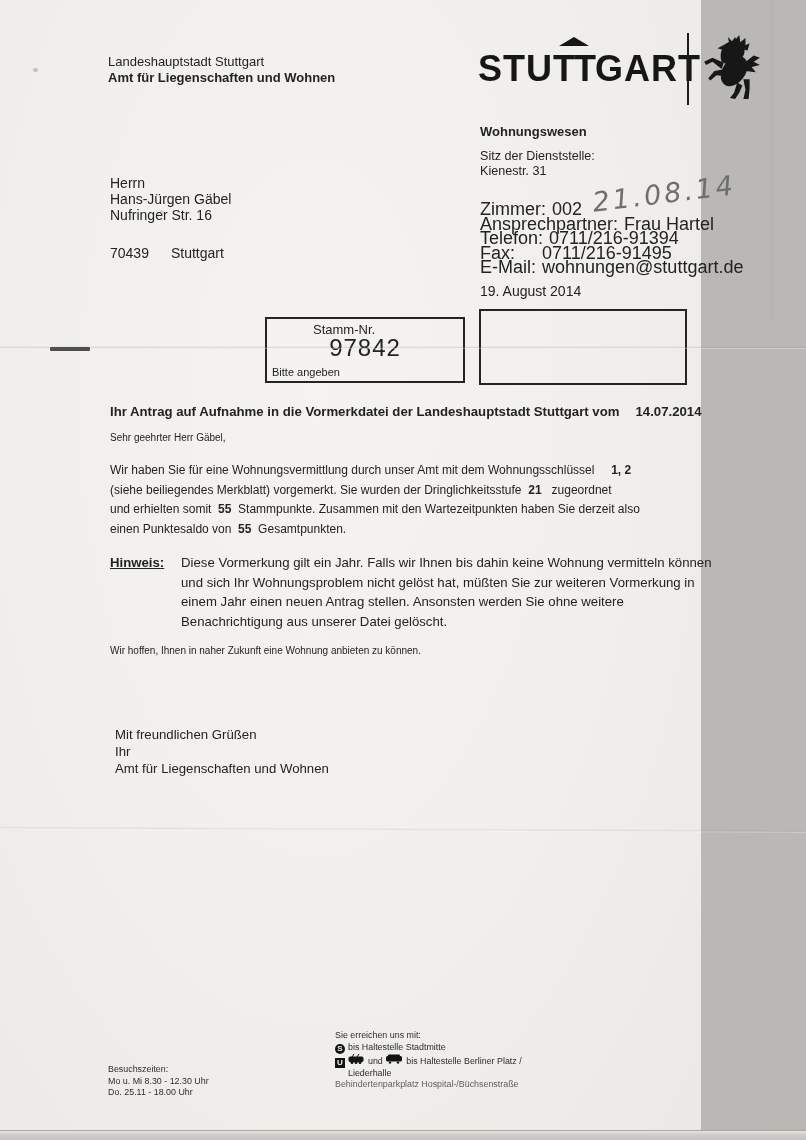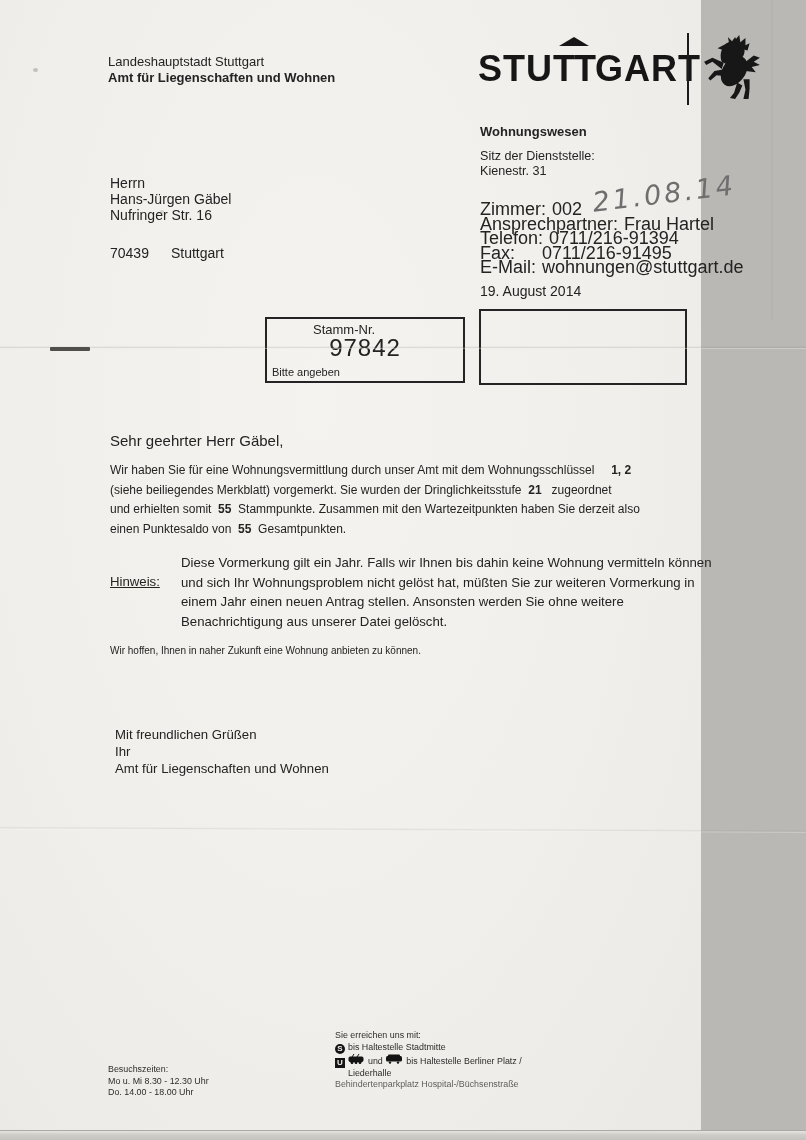--- a/index.html
+++ b/index.html
@@ -48,25 +48,25 @@
   .stamm-box .lab{position:absolute;left:22px;top:3px;font-size:13px;margin-left:24px;}
   .stamm-box .num{position:absolute;left:0;right:0;top:15px;text-align:center;font-size:24px;letter-spacing:1px;}
   .stamm-box .note{position:absolute;left:5px;bottom:3px;font-size:11px;}
   .notice-box{
     left:479px;top:309px;width:196px;height:66px;border:2px solid #242424;
     padding:3px 4px;font-size:8.4px;font-weight:bold;line-height:10.3px;
   }
   
   .subject{left:110px;top:404px;width:660px;font-size:13.2px;font-weight:bold;white-space:nowrap;}
   .subject .sdate{margin-left:16px;}
-  .salutation{left:110px;top:432px;font-size:15px;}
+  .salutation{left:110px;top:432px;font-size:10px;}
   .para{white-space:pre-line;font-size:12px;line-height:19.6px;}
   .p1{left:110px;top:461px;width:645px;}
   .hinweis{left:110px;top:553px;width:648px;display:flex;font-size:13.2px;line-height:19.6px;}
-  .hinweis .hlbl{font-weight:normal;text-decoration:underline;flex:0 0 62px;margin-right:9px;margin-top:19px;}
+  .hinweis .hlbl{font-weight:bold;text-decoration:underline;flex:0 0 62px;margin-right:9px;}
   .hinweis .htxt{white-space:pre-line;}
   .hope{left:110px;top:645px;font-size:10px;}
   .closing{left:115px;top:727px;font-size:13.2px;line-height:16.8px;}
   
   .footer{font-size:8.9px;line-height:11.6px;color:#2c2c2c;}
   .f-visit{left:108px;top:1064px;}
   .f-transit{left:335px;top:1030px;}
   .f-transit .ind{padding-left:13px;}
   .f-transit .faded{opacity:.75;}
   .f-bank{left:592px;top:1057px;}
@@ -152,20 +152,23 @@
 
   <div class="abs stamm-box">
     <div class="lab">Stamm-Nr.</div>
     <div class="num">97842</div>
     <div class="note">Bitte angeben</div>
   </div>
 
   <div class="abs notice-box">
   </div>
 
+  <div class="abs subject">
+    <span>Ihr Antrag auf Aufnahme in die Vormerkdatei der Landeshauptstadt Stuttgart vom</span><span class="sdate">14.07.2014</span>
+  </div>
 
   <div class="abs salutation">Sehr geehrter Herr Gäbel,</div>
 
   <div class="abs para p1"><span>Wir haben Sie für eine Wohnungsvermittlung durch unser Amt mit dem Wohnungsschlüssel&nbsp;&nbsp;&nbsp;&nbsp;&nbsp;</span><span style="font-weight: bold;">1, 2</span><span>
 (siehe beiliegendes Merkblatt) vorgemerkt. Sie wurden der Dringlichkeitsstufe&nbsp;&nbsp;</span><span style="font-weight: bold;">21</span><span>&nbsp;&nbsp;&nbsp;zugeordnet
 und erhielten somit&nbsp;&nbsp;</span><span style="font-weight: bold;">55</span><span>&nbsp;&nbsp;Stammpunkte. Zusammen mit den Wartezeitpunkten haben Sie derzeit also
 einen Punktesaldo von&nbsp;&nbsp;</span><span style="font-weight: bold;">55</span><span>&nbsp;&nbsp;Gesamtpunkten.</span></div>
 
   <div class="abs hinweis">
     <span class="hlbl">Hinweis:</span>
@@ -179,21 +182,21 @@
 
   <div class="abs closing">
     <div>Mit freundlichen Grüßen</div>
     <div>Ihr</div>
     <div>Amt für Liegenschaften und Wohnen</div>
   </div>
 
   <div class="abs footer f-visit">
     <div>Besuchszeiten:</div>
     <div>Mo u. Mi 8.30 - 12.30 Uhr</div>
-    <div>Do. 14.00 - 18.00 Uhr</div>
+    <div>Do. 25.11 - 18.00 Uhr</div>
   </div>
 
   <div class="abs footer f-transit">
     <div>Sie erreichen uns mit:</div>
     <div>
       <span class="ticon sbahn">S</span><span>bis Haltestelle Stadtmitte</span>
     </div>
     <div>
       <span class="ticon ubahn">U</span><span class="ticon veh"><svg width="17" height="10" viewBox="0 0 17 10">
             <g fill="#141414" stroke="#141414">

